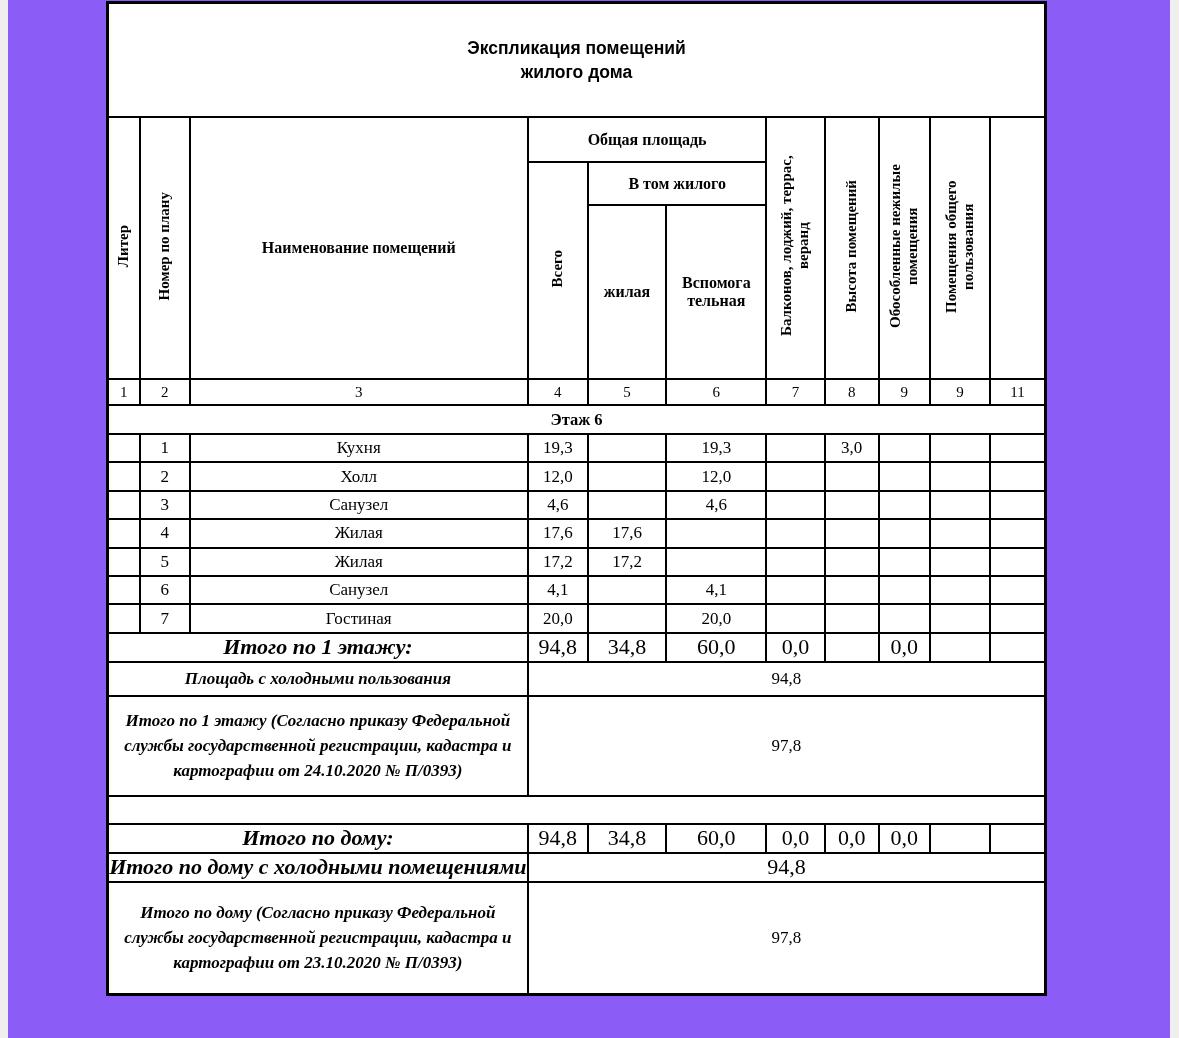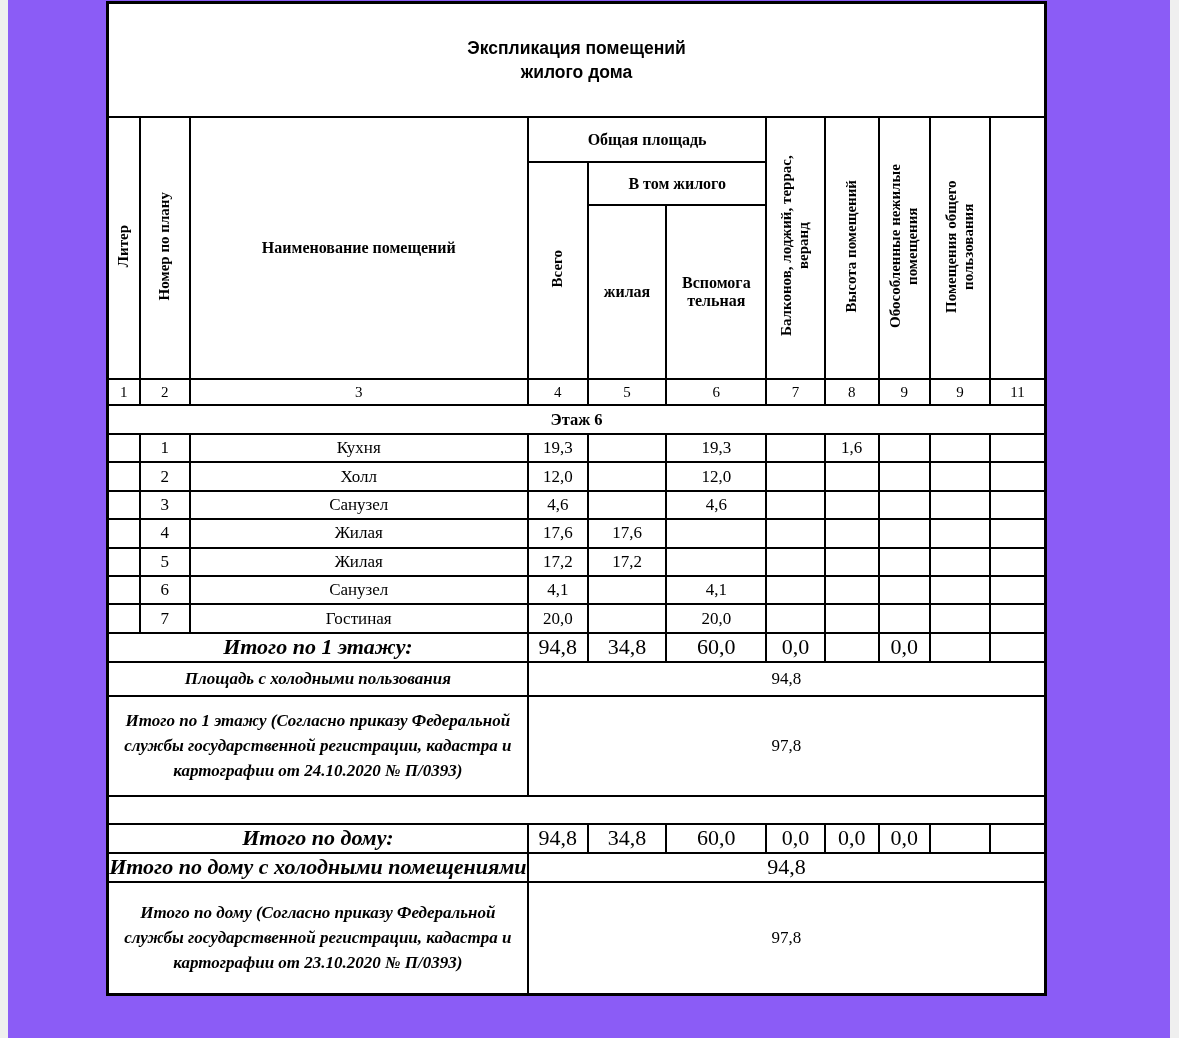--- a/index.html
+++ b/index.html
@@ -150,21 +150,21 @@
       </tr>
 
       <tr class="drow">
         <td></td>
         <td class="rnum">1</td>
         <td class="rname">Кухня</td>
         <td class="val">19,3</td>
         <td class="val"></td>
         <td class="val">19,3</td>
         <td class="val"></td>
-        <td class="val">1,6</td>
+        <td class="val">3,0</td>
         <td class="val"></td>
         <td class="val"></td>
         <td class="val"></td>
       </tr>
       <tr class="drow">
         <td></td>
         <td class="rnum">2</td>
         <td class="rname">Холл</td>
         <td class="val">12,0</td>
         <td class="val"></td>

